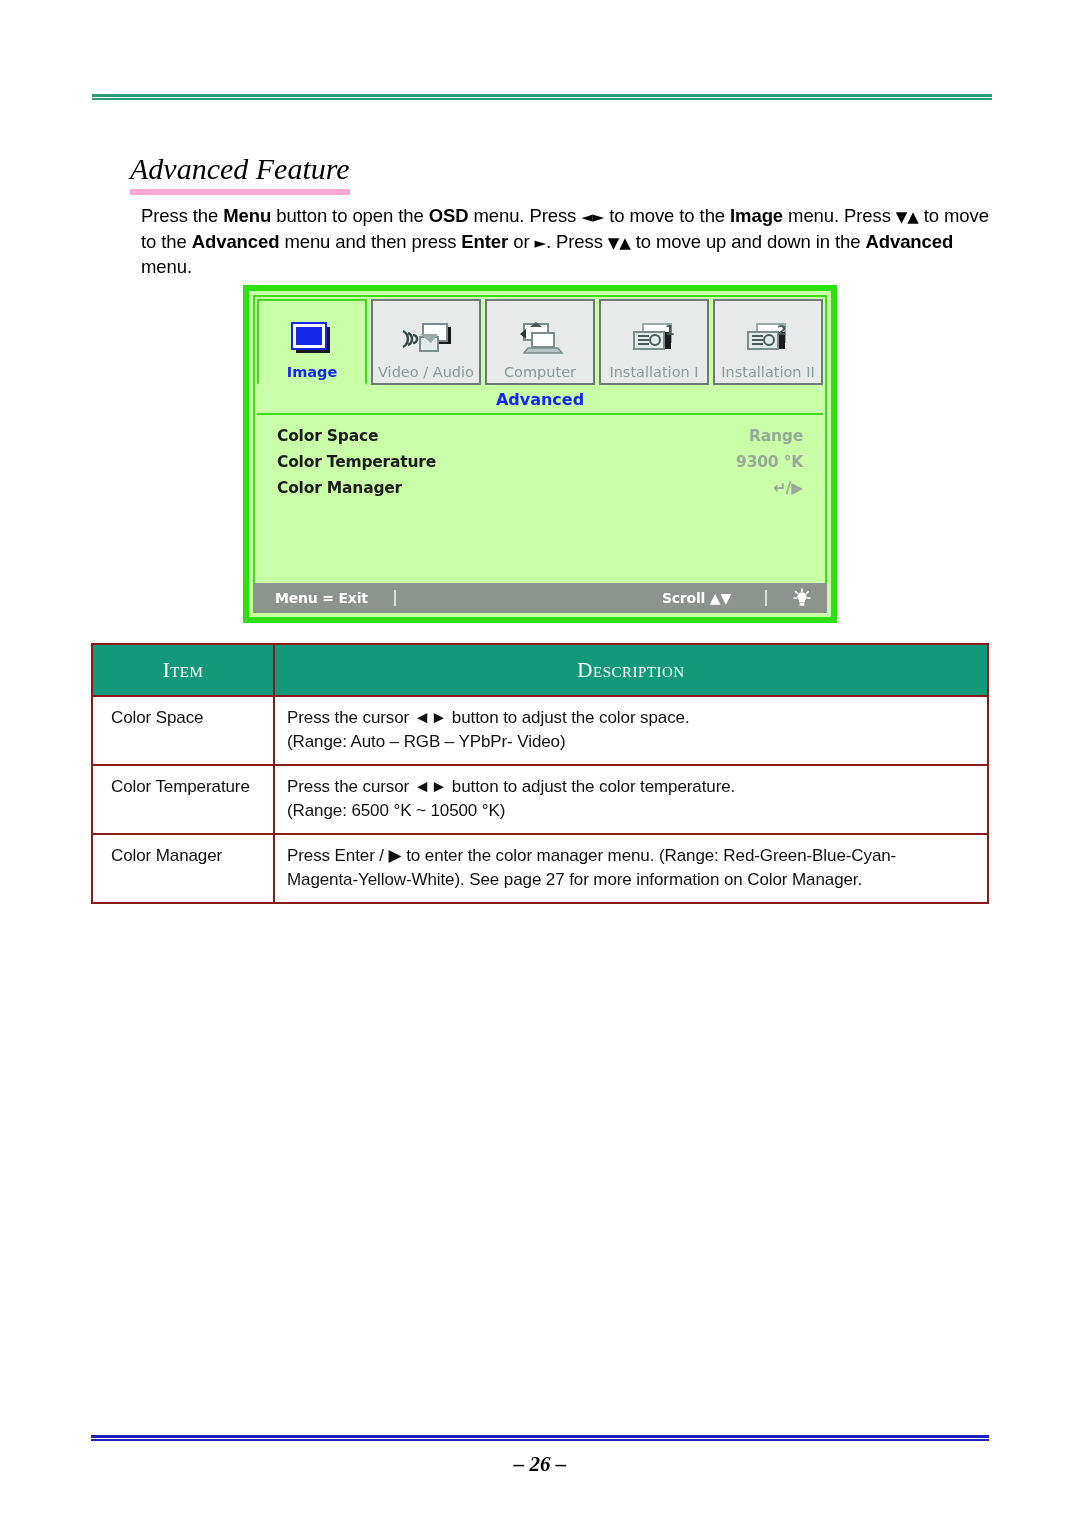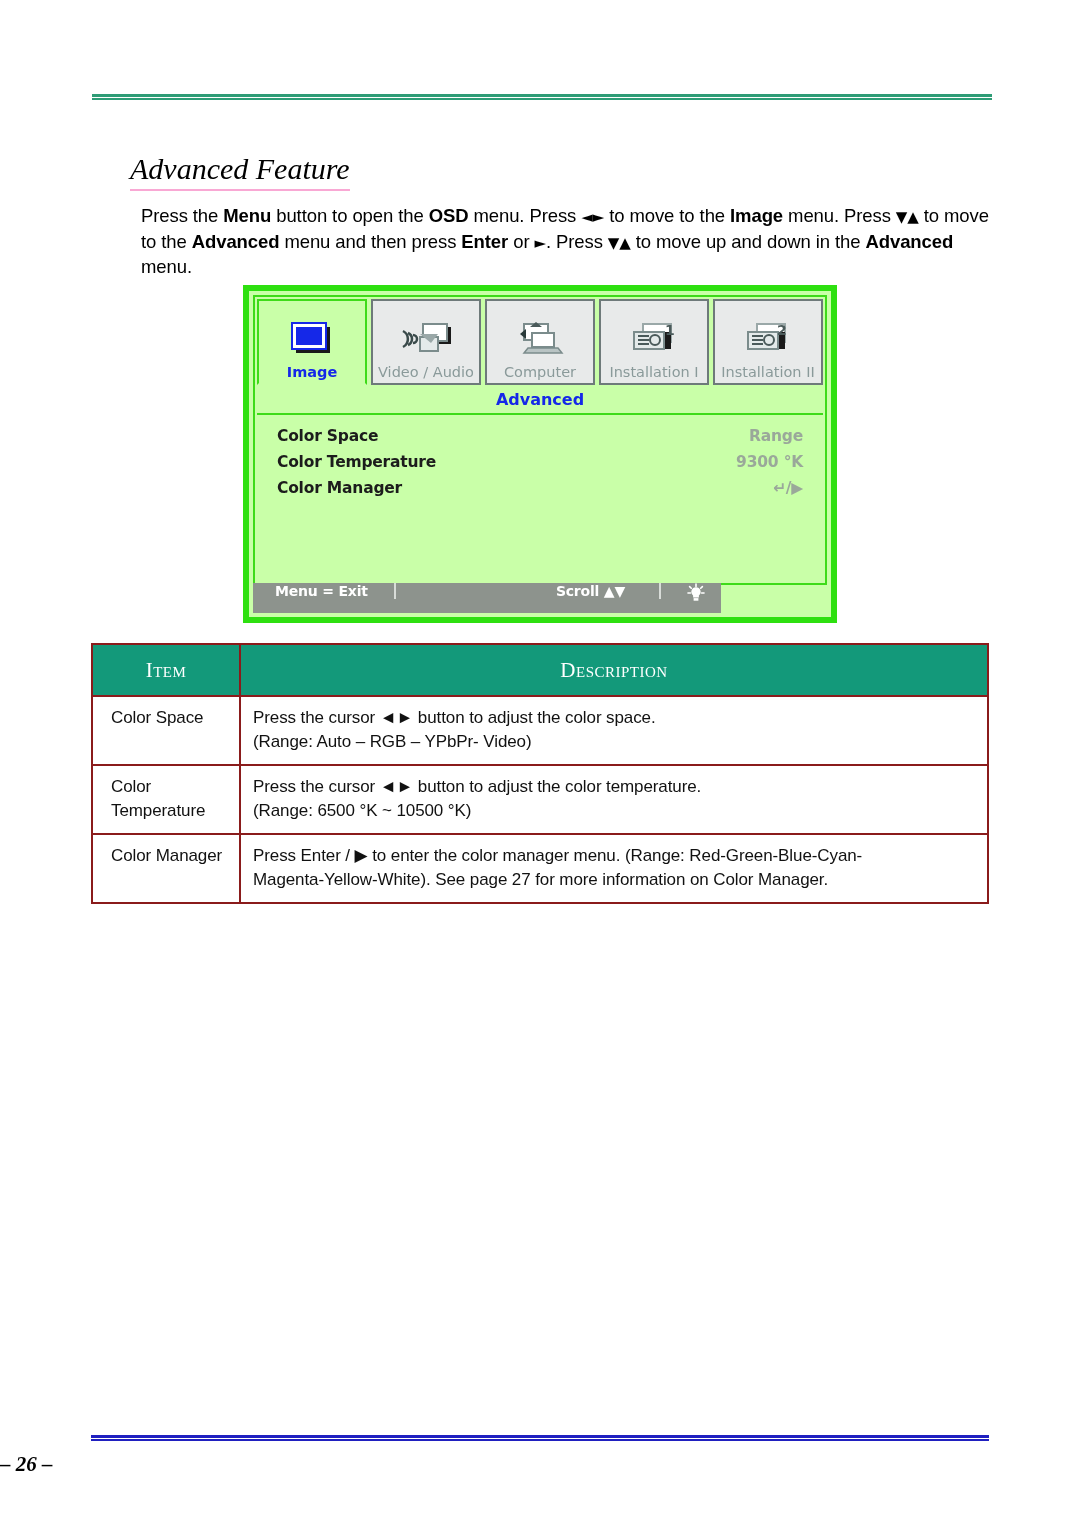--- a/index.html
+++ b/index.html
@@ -52,21 +52,21 @@
 
   
   .section-title {
     position: absolute;
     left: 130px;
     top: 152px;
     font-family: "Liberation Serif", serif;
     font-style: italic;
     font-size: 30px;
     color: #000000;
-    border-bottom: 2px solid #f9a8d4;
+    border-bottom: 6px solid #f9a8d4;
     padding-bottom: 2px;
     line-height: 1.15;
     text-align: center;
   }
 
   
   .intro {
     position: absolute;
     left: 130px;
     top: 204px;
@@ -191,25 +191,25 @@
     color: #9aa89a;
     font-weight: bold;
     letter-spacing: -0.2px;
   }
 
   
   .osd-footer {
     position: absolute;
     left: 4px;
     bottom: 4px;
-    width: 468px;
+    width: 574px;
     height: 30px;
     background: #8d938d;
     display: flex;
-    align-items: flex-start;
+    align-items: center;
     box-sizing: border-box;
   }
   .osd-footer-text {
     color: #ffffff;
     font-size: 14px;
     font-weight: bold;
     letter-spacing: -0.2px;
     white-space: nowrap;
   }
   .osd-foot-exit { margin-left: 22px; }
@@ -243,21 +243,21 @@
     border-color: #8a1b1b;
     font-family: "Liberation Serif", serif;
     font-variant: small-caps;
     font-size: 21px;
     font-weight: normal;
     letter-spacing: 0.5px;
     height: 52px;
     text-align: center;
     vertical-align: middle;
   }
-  .col-item { width: 148px; }
+  .col-item { width: 182px; }
   .item-table tbody td {
     font-size: 17px;
     line-height: 24px;
     color: #111111;
     padding: 9px 10px 10px 12px;
     background: #ffffff;
     letter-spacing: -0.1px;
   }
   .item-table tbody td.cell-item {
     padding-left: 18px;
@@ -273,21 +273,21 @@
     height: 6px;
     border-top: 3px solid #2020c0;
     border-bottom: 2px solid #2020c0;
     box-sizing: border-box;
   }
   .page-number {
     position: absolute;
     left: 0;
     top: 1452px;
     width: 1080px;
-    text-align: left;
+    text-align: center;
     font-family: "Liberation Serif", serif;
     font-style: italic;
     font-weight: bold;
     font-size: 21px;
     color: #000000;
   }
 
   svg { display: block; }
 </style>
 </head>

